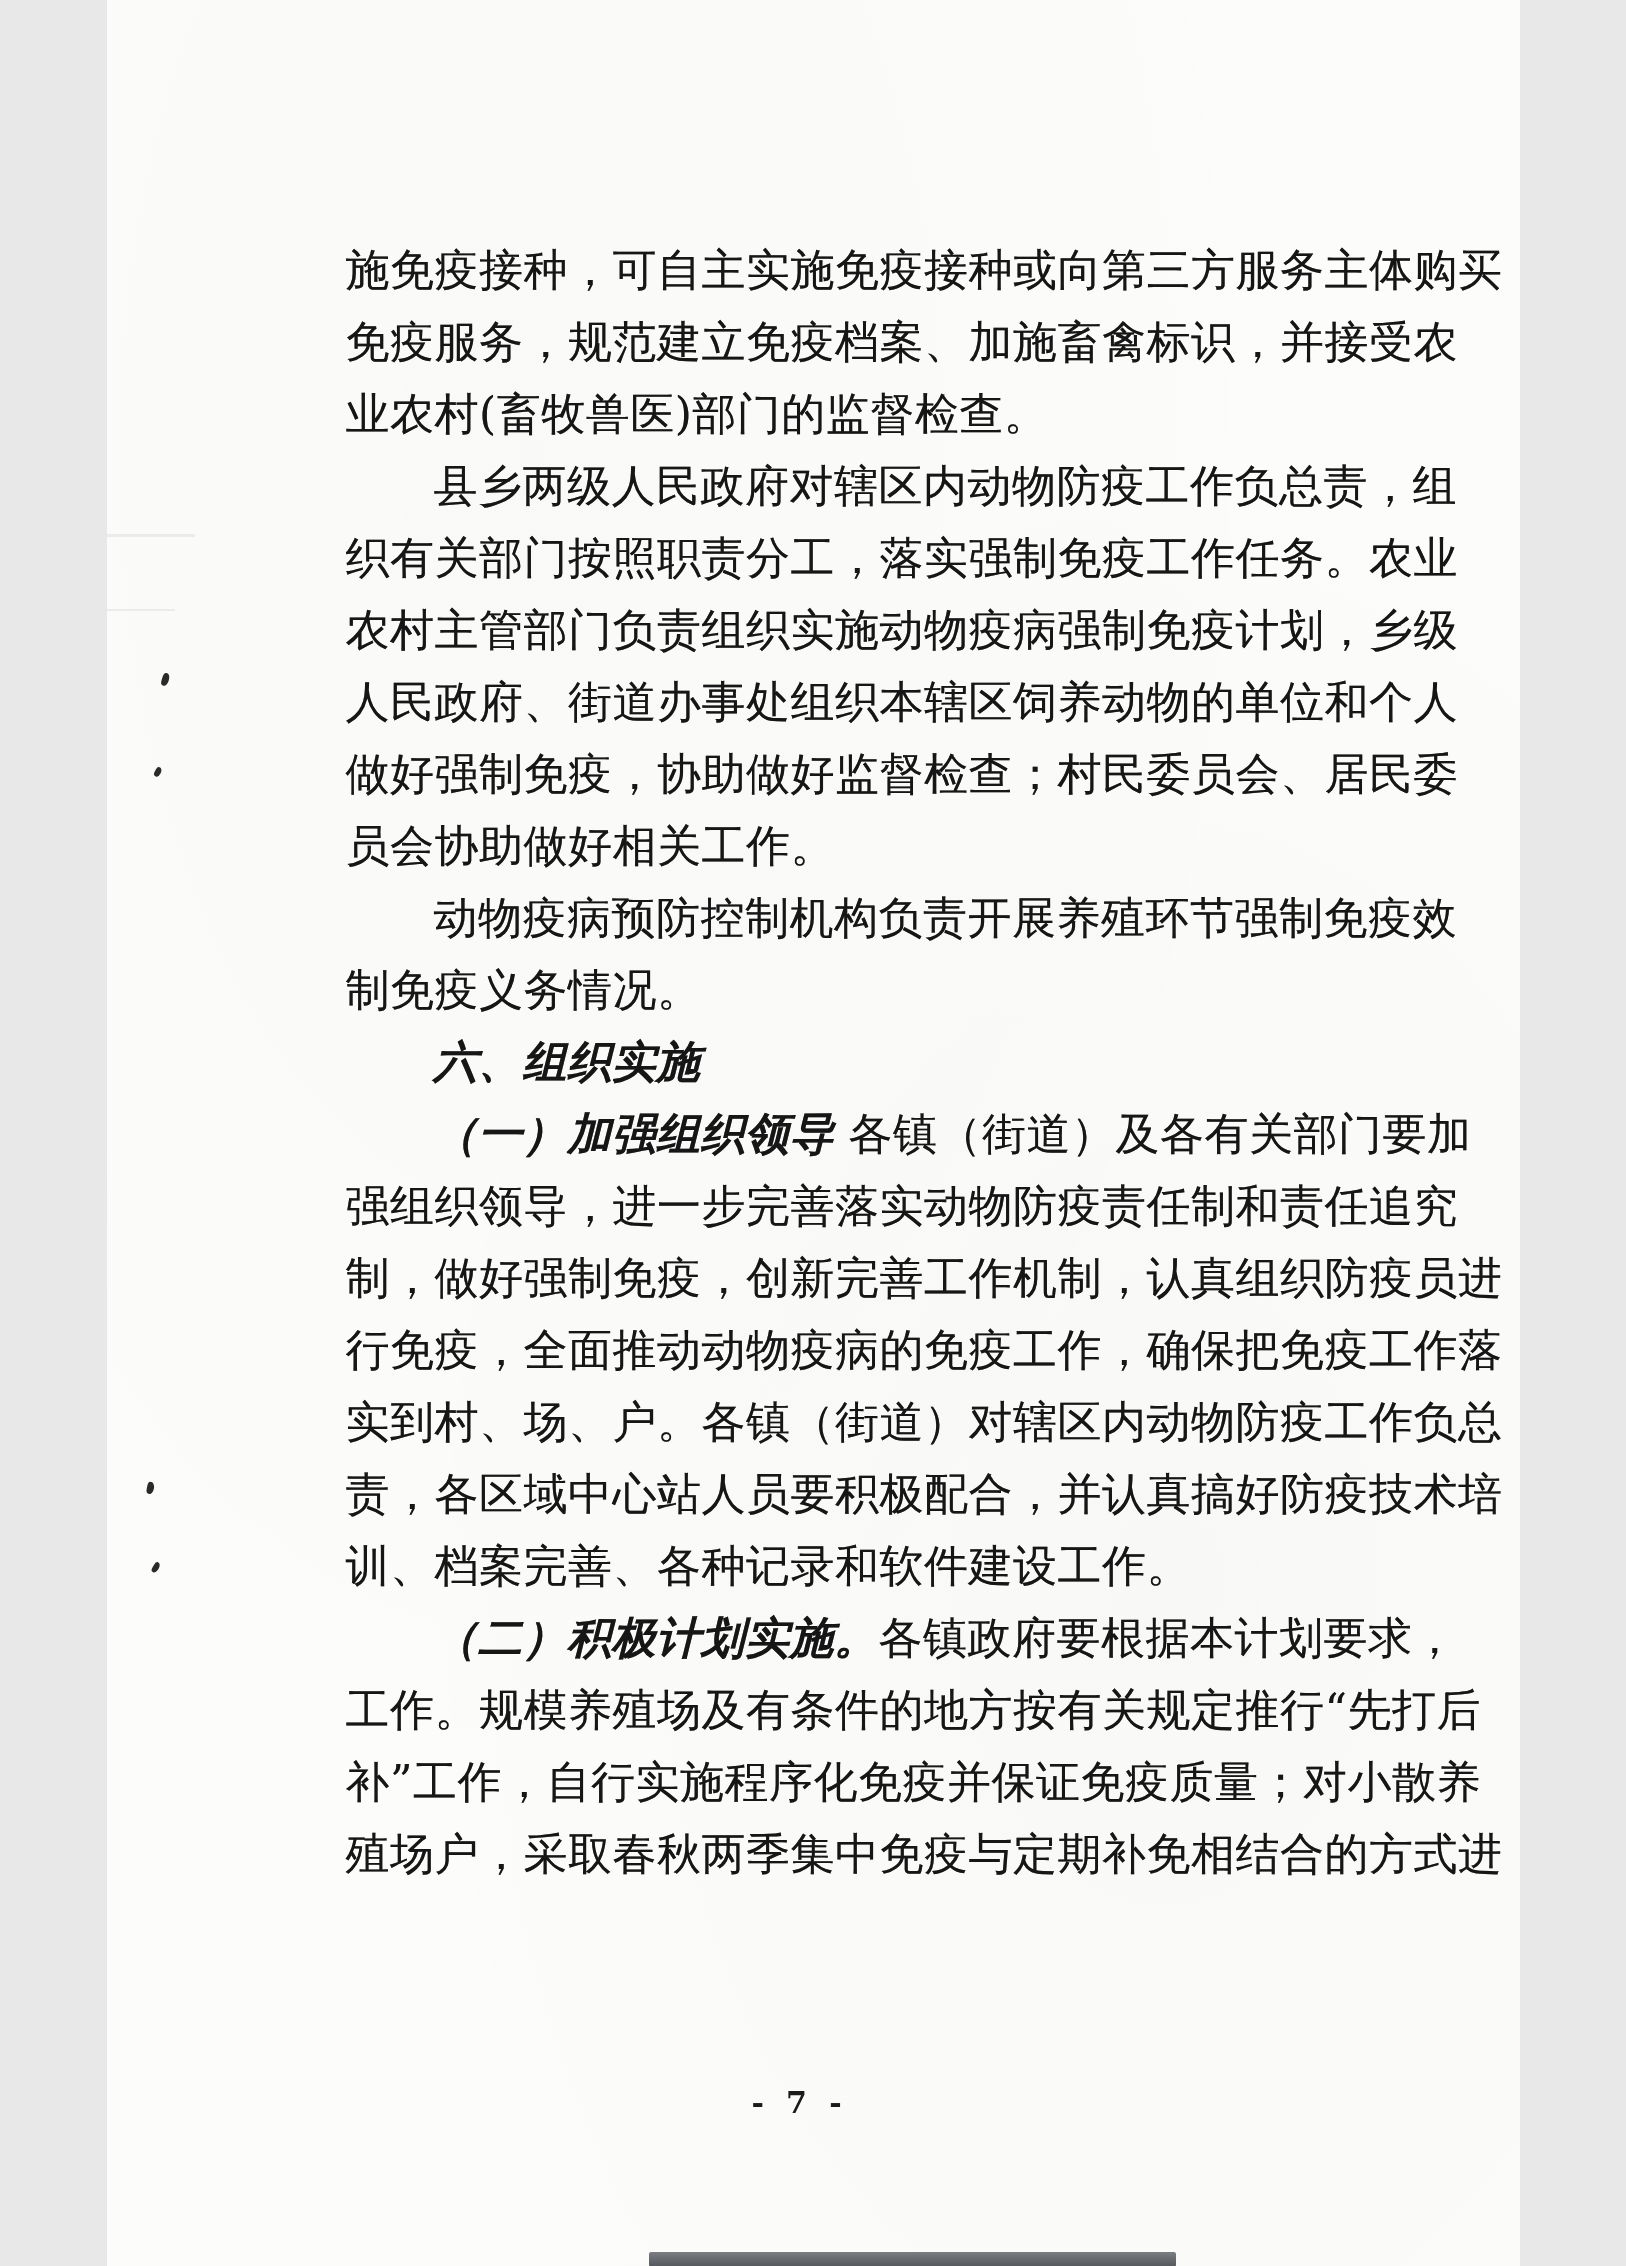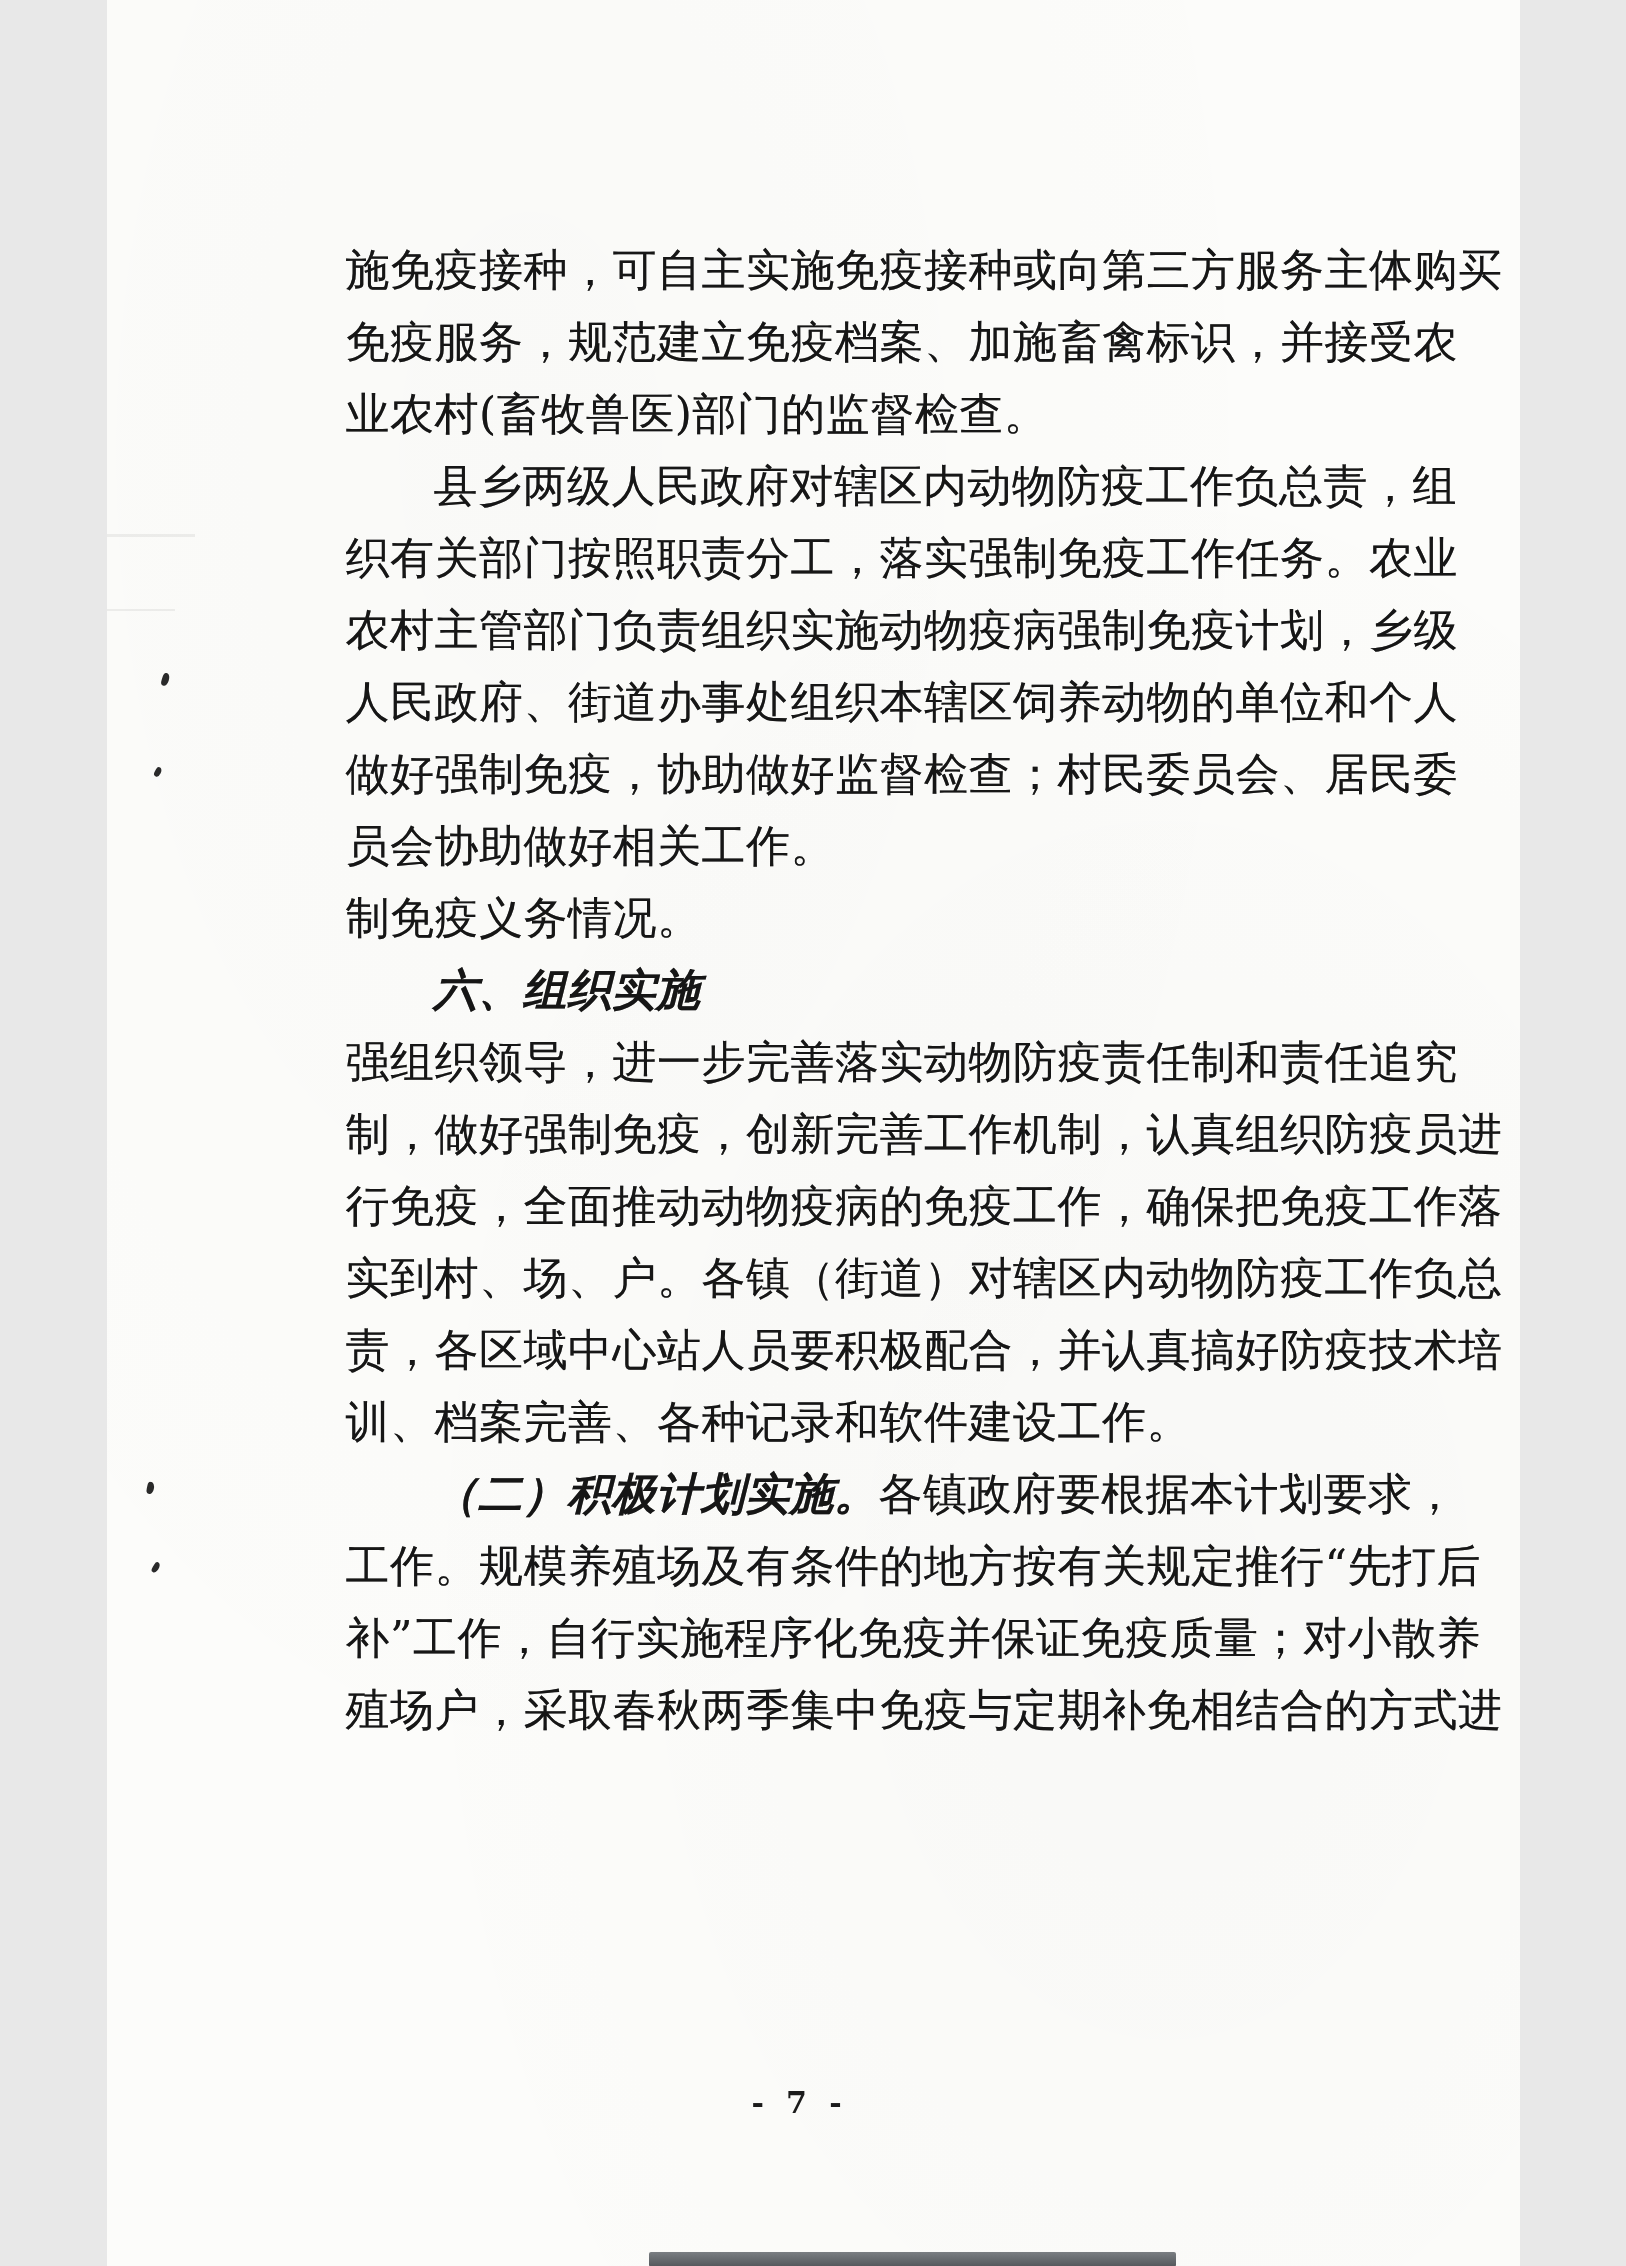--- a/index.html
+++ b/index.html
@@ -84,22 +84,24 @@
   <div class="text-block">
       <div class="line"><span>施免疫接种，可自主实施免疫接种或向第三方服务主体购买</span></div>
       <div class="line"><span>免疫服务，规范建立免疫档案、加施畜禽标识，并接受农</span></div>
       <div class="line"><span>业农村(畜牧兽医)部门的监督检查。</span></div>
       <div class="line indent"><span>县乡两级人民政府对辖区内动物防疫工作负总责，组</span></div>
       <div class="line"><span>织有关部门按照职责分工，落实强制免疫工作任务。农业</span></div>
       <div class="line"><span>农村主管部门负责组织实施动物疫病强制免疫计划，乡级</span></div>
       <div class="line"><span>人民政府、街道办事处组织本辖区饲养动物的单位和个人</span></div>
       <div class="line"><span>做好强制免疫，协助做好监督检查；村民委员会、居民委</span></div>
       <div class="line"><span>员会协助做好相关工作。</span></div>
+      <div class="line indent"><span>动物疫病预防控制机构负责开展养殖环节强制免疫效</span></div>
       <div class="line"><span>制免疫义务情况。</span></div>
       <div class="line indent"><span class="bold">六、组织实施</span></div>
+      <div class="line indent"><span class="bold">（一）加强组织领导</span><span> 各镇（街道）及各有关部门要加</span></div>
       <div class="line"><span>强组织领导，进一步完善落实动物防疫责任制和责任追究</span></div>
       <div class="line"><span>制，做好强制免疫，创新完善工作机制，认真组织防疫员进</span></div>
       <div class="line"><span>行免疫，全面推动动物疫病的免疫工作，确保把免疫工作落</span></div>
       <div class="line"><span>实到村、场、户。各镇（街道）对辖区内动物防疫工作负总</span></div>
       <div class="line"><span>责，各区域中心站人员要积极配合，并认真搞好防疫技术培</span></div>
       <div class="line"><span>训、档案完善、各种记录和软件建设工作。</span></div>
       <div class="line indent"><span class="bold">（二）积极计划实施。</span><span>各镇政府要根据本计划要求，</span></div>
       <div class="line"><span>工作。规模养殖场及有条件的地方按有关规定推行“先打后</span></div>
       <div class="line"><span>补”工作，自行实施程序化免疫并保证免疫质量；对小散养</span></div>
       <div class="line"><span>殖场户，采取春秋两季集中免疫与定期补免相结合的方式进</span></div>

